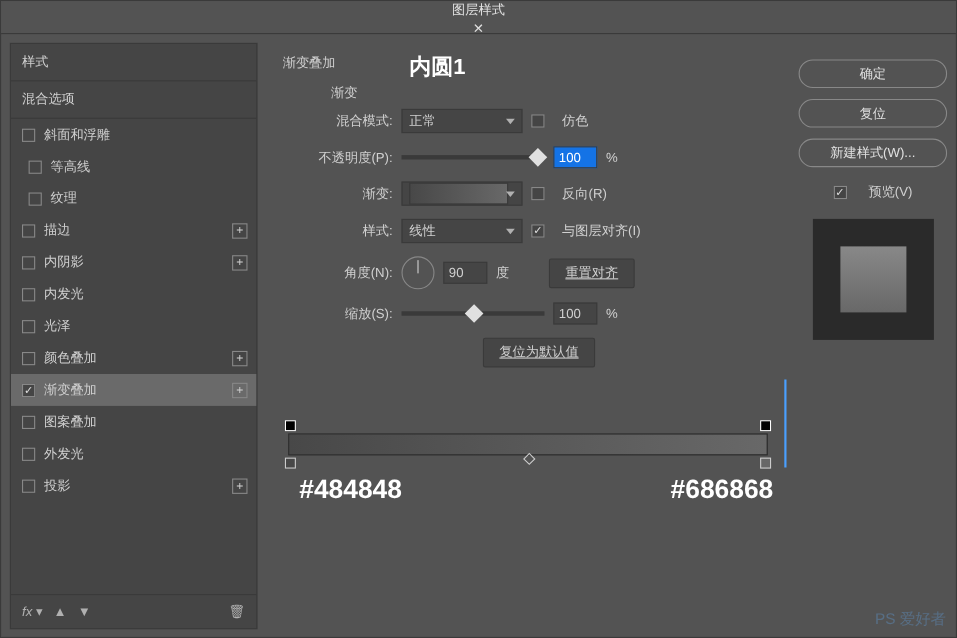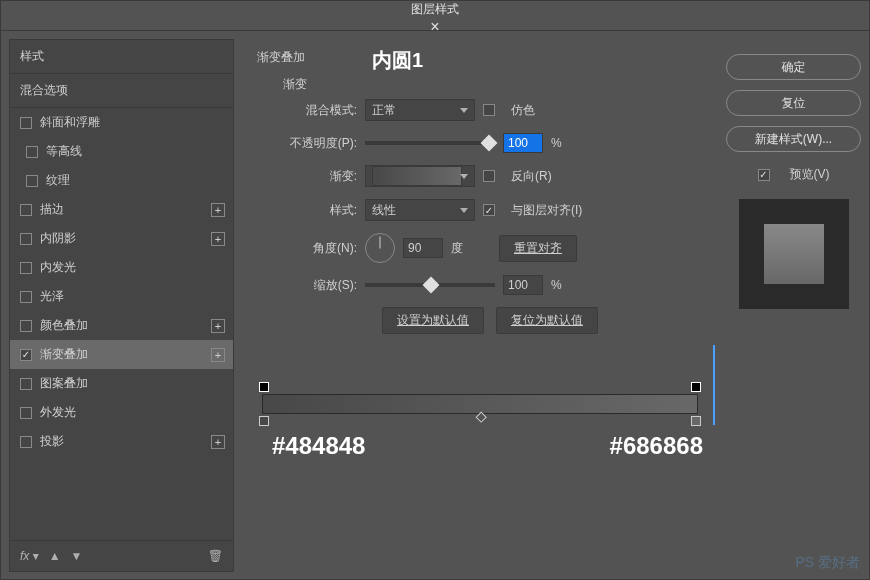--- a/index.html
+++ b/index.html
@@ -18,21 +18,21 @@
 .checkbox.checked { background: #454545; }
 .checkbox.checked::after { content: "✓"; color: #e0e0e0; font-size: 10px; }
 .plus-box { position: absolute; right: 8px; width: 14px; height: 14px; border: 1px solid #888; display: flex; align-items: center; justify-content: center; color: #d0d0d0; font-size: 11px; }
 .sidebar-footer { margin-top: auto; padding: 8px 10px; display: flex; gap: 10px; align-items: center; border-top: 1px solid #3a3a3a; }
 .sidebar-footer span { color: #b0b0b0; cursor: pointer; }
 .sidebar-footer .trash { margin-left: auto; }
 .main { flex: 1; padding: 10px 15px; color: #d0d0d0; position: relative; }
 .section-title { margin-bottom: 4px; }
 .overlay-title { position: absolute; top: 8px; left: 130px; color: #fff; font-size: 20px; font-weight: bold; }
 .fieldset { border: none; padding: 6px 0 10px 20px; }
-.fieldset-label { margin-left: 6px; margin-bottom: 6px; }
+.fieldset-label { margin-left: 24px; margin-bottom: 6px; }
 .row { display: flex; align-items: center; margin-bottom: 12px; gap: 8px; }
 .label { width: 80px; text-align: right; color: #d0d0d0; }
 .dropdown { width: 110px; height: 22px; background: #454545; border: 1px solid #3a3a3a; color: #d0d0d0; display: flex; align-items: center; padding: 0 6px; position: relative; }
 .dropdown::after { content: ""; position: absolute; right: 6px; border-left: 4px solid transparent; border-right: 4px solid transparent; border-top: 5px solid #b0b0b0; }
 .gradient-swatch { width: 90px; height: 20px; background: linear-gradient(to right, #484848, #686868); border: 1px solid #3a3a3a; }
 .gradient-dd { width: 110px; display: flex; align-items: center; gap: 0; }
 .slider { width: 130px; height: 4px; background: #3a3a3a; position: relative; }
 .slider-thumb { position: absolute; width: 12px; height: 12px; background: #e0e0e0; transform: rotate(45deg); top: -4px; }
 .num-input { width: 40px; height: 20px; background: #454545; border: 1px solid #3a3a3a; color: #d0d0d0; padding: 0 4px; }
 .num-input.sel { background: #1473e6; color: #fff; }
@@ -187,21 +187,20 @@
         <div class="row">
           <span class="label">缩放(S):</span>
           <div class="slider">
               <div class="slider-thumb" style="left:60px"></div>
             </div>
           <input class="num-input" value="100" style="">
           <span>%</span>
         </div>
 
         <div class="btn-row">
-          <div class="btn">设置为默认值</div>
           <div class="btn">复位为默认值</div>
         </div>
       </div>
 
       <div class="gradient-editor">
         <div class="stop top-left"></div>
         <div class="stop top-right"></div>
         <div class="gradient-bar"></div>
         <div class="stop bot-left"></div>
         <div class="diamond"></div>

